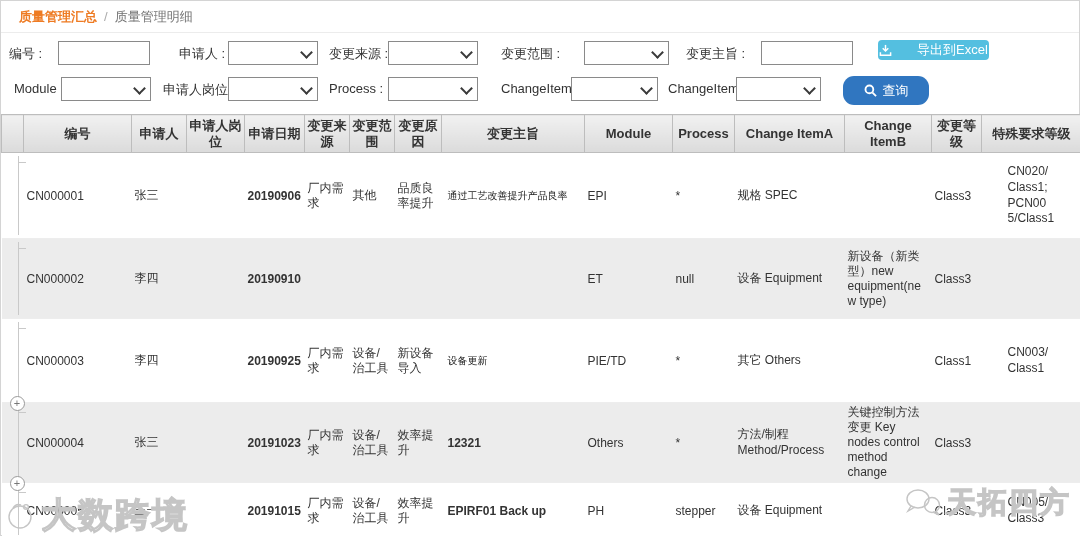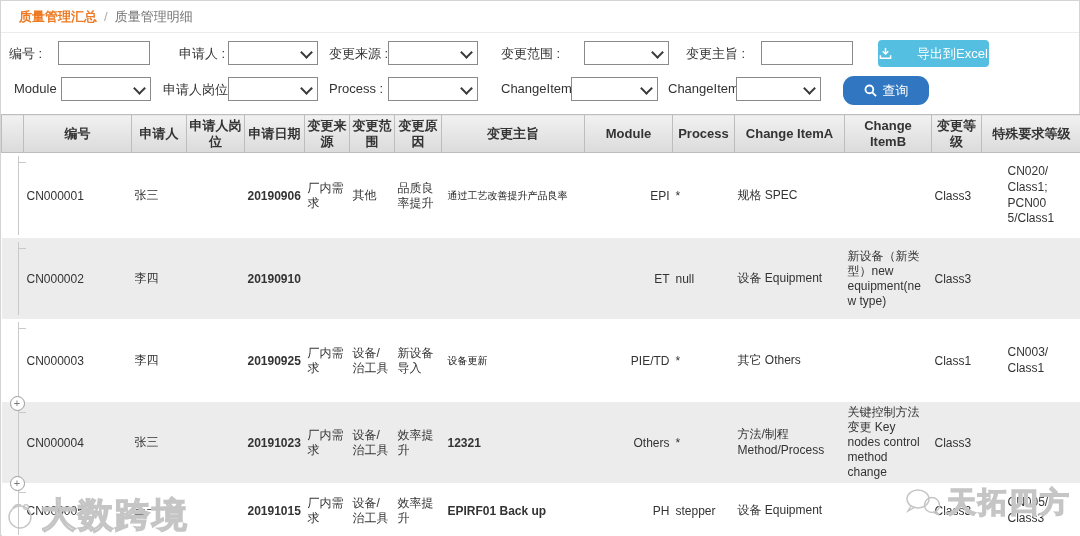--- a/index.html
+++ b/index.html
@@ -17,39 +17,39 @@
   
   .filters{position:relative;height:81px;background:#fff;}
   .f-label{position:absolute;font-size:13px;color:#333;white-space:nowrap;}
   .f-input{position:absolute;height:24px;border:1px solid #8a8a8a;background:#fff;
            box-sizing:border-box;font-size:12px;padding:0 4px;outline:none;}
   .f-select{position:absolute;height:24px;border:1px solid #8a8a8a;background:#fff;box-sizing:border-box;}
   .chev{position:absolute;right:6px;top:6px;width:7px;height:7px;
         border-right:2px solid #3a3a3a;border-bottom:2px solid #3a3a3a;transform:rotate(45deg);}
   .btn{position:absolute;display:flex;align-items:center;justify-content:center;gap:6px;
        color:#fff;font-size:13px;border-radius:4px;cursor:pointer;}
-  .btn-export{left:877px;top:7px;width:111px;height:27px;gap:25px;}
+  .btn-export{left:877px;top:7px;width:111px;height:20px;gap:25px;}
   .btn-search{left:842px;top:43px;width:86px;height:29px;border-radius:11px;}
 
   
   .grid{width:100%;border-collapse:collapse;table-layout:fixed;}
   .grid thead th{background:linear-gradient(#f1f1f1,#dbdbdb);border:1px solid #bdbdbd;
         font-size:13px;color:#333;font-weight:bold;text-align:center;padding:2px 1px;height:33px;line-height:1.2;}
   .grid tbody td{font-size:12px;color:#333;vertical-align:middle;padding:2px 3px;word-wrap:break-word;}
   .grid tbody tr{border-top:1px solid #ededed;background:#fff;}
   .grid tbody tr.shaded{background:#ececec;}
   .grid{border-bottom:1px solid #d9d9d9;}
 
   .cell-id{font-size:17px;color:#222;padding-left:12px;}
   .cell-applicant{font-size:15px;padding-left:4px;}
   .cell-date{font-size:11px;font-weight:bold;padding-left:4px;}
   .cell-source,.cell-scope,.cell-reason{font-size:12px;line-height:1.25;padding-left:4px;}
   .cell-subject.large{font-size:10px;line-height:1.7;padding-left:6px;color:#222;margin-top:28px;}
   .cell-subject.small-bold{font-size:12px;font-weight:bold;padding-left:6px;margin-top:16px;}
-  .cell-module{padding-left:8px;text-align:right;}
+  .cell-module{padding-left:8px;}
   .cell-process{padding-left:8px;}
   .cell-item-a{padding-left:8px;line-height:1.3;}
   .cell-item-b{padding-left:4px;line-height:1.25;}
   .cell-level{padding-left:8px;}
   .cell-special{text-align:center;}
   .cell-special .inner{display:inline-block;max-width:48px;text-align:left;
                        word-break:break-all;line-height:1.3;font-size:12px;}
 
   
   .tree-cell{position:relative;padding:0;}

